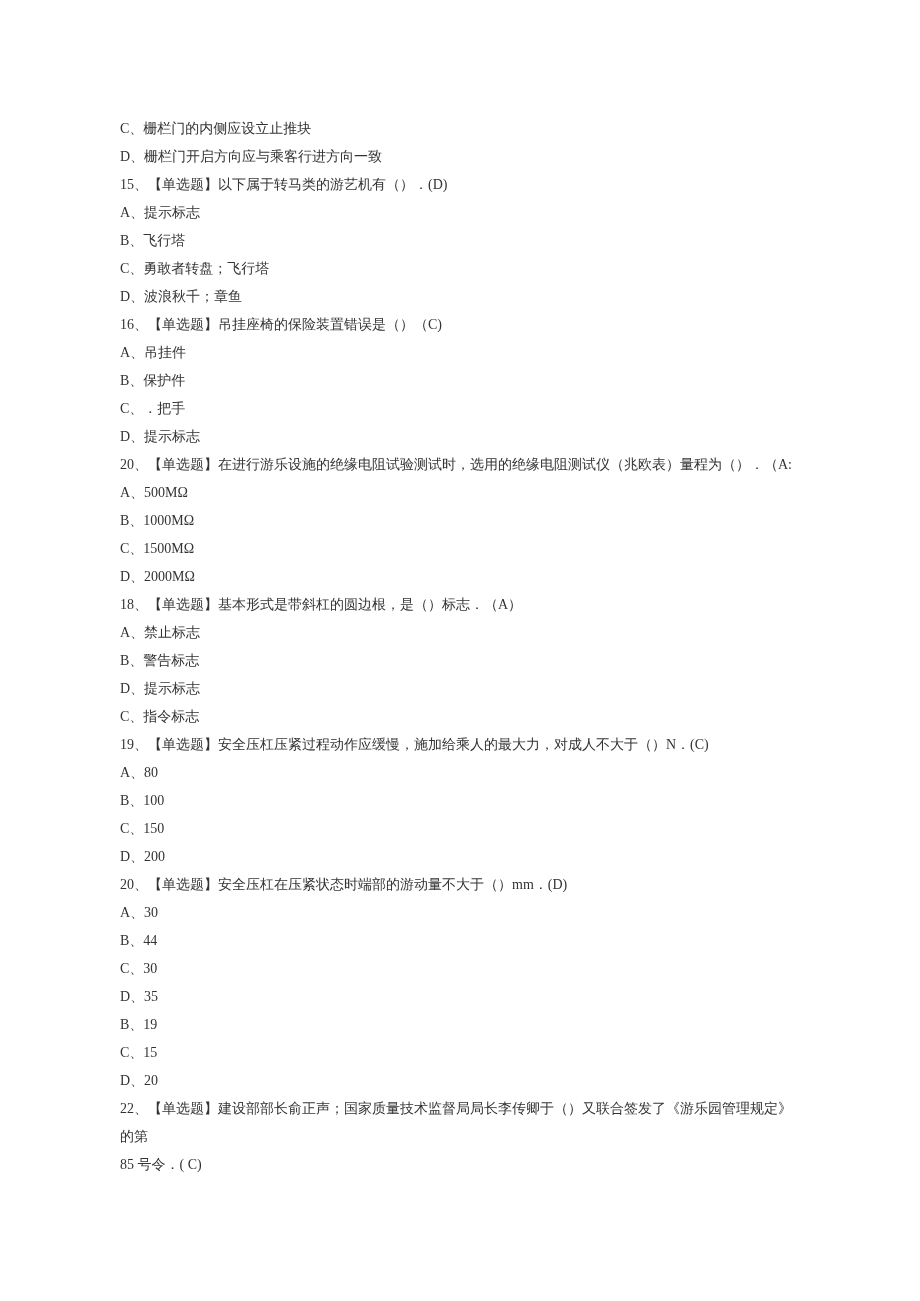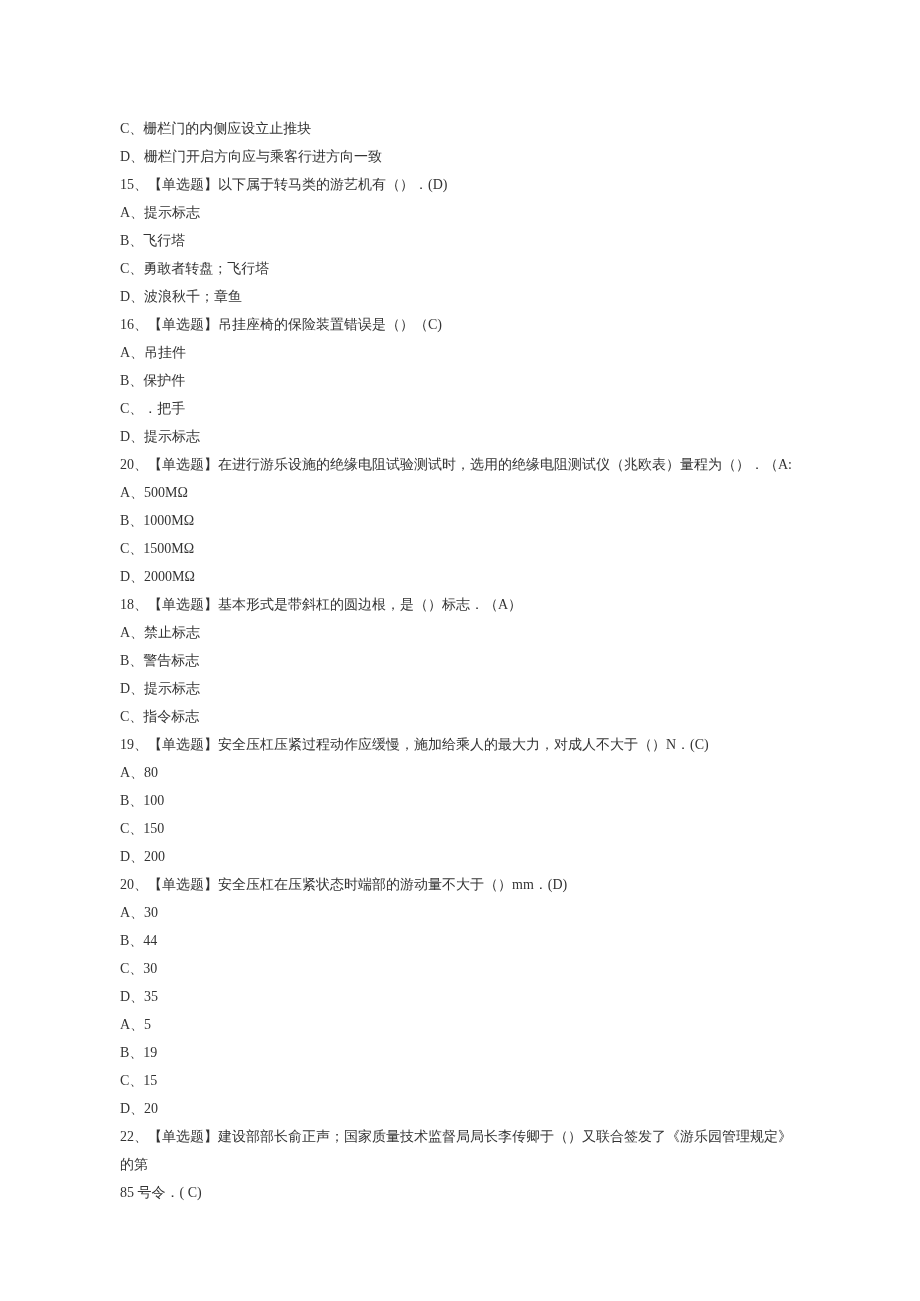--- a/index.html
+++ b/index.html
@@ -51,20 +51,19 @@
     <span class="line">19、【单选题】安全压杠压紧过程动作应缓慢，施加给乘人的最大力，对成人不大于（）N．(C)</span>
     <span class="line">A、80</span>
     <span class="line">B、100</span>
     <span class="line">C、150</span>
     <span class="line">D、200</span>
     <span class="line">20、【单选题】安全压杠在压紧状态时端部的游动量不大于（）mm．(D)</span>
     <span class="line">A、30</span>
     <span class="line">B、44</span>
     <span class="line">C、30</span>
     <span class="line">D、35</span>
-    <span class="line">A、5</span>
     <span class="line">B、19</span>
     <span class="line">C、15</span>
     <span class="line">D、20</span>
     <span class="line">22、【单选题】建设部部长俞正声；国家质量技术监督局局长李传卿于（）又联合签发了《游乐园管理规定》的第</span>
     <span class="line">85 号令．( C)</span>
     <span class="line">&nbsp;</span>
   </div>
 
 </body></html>

